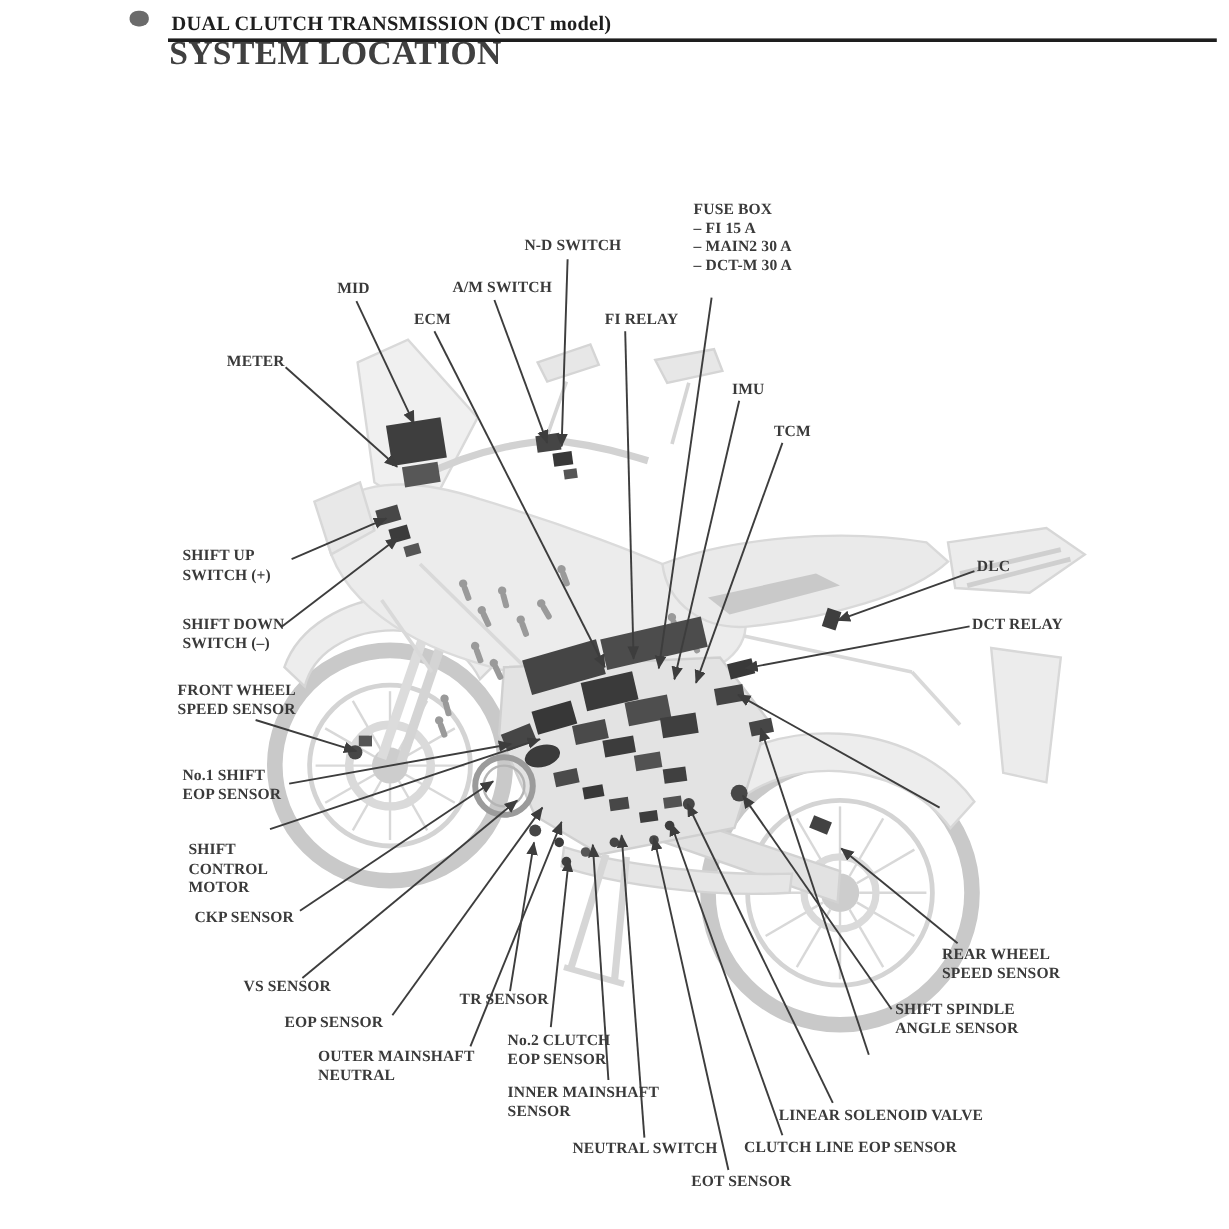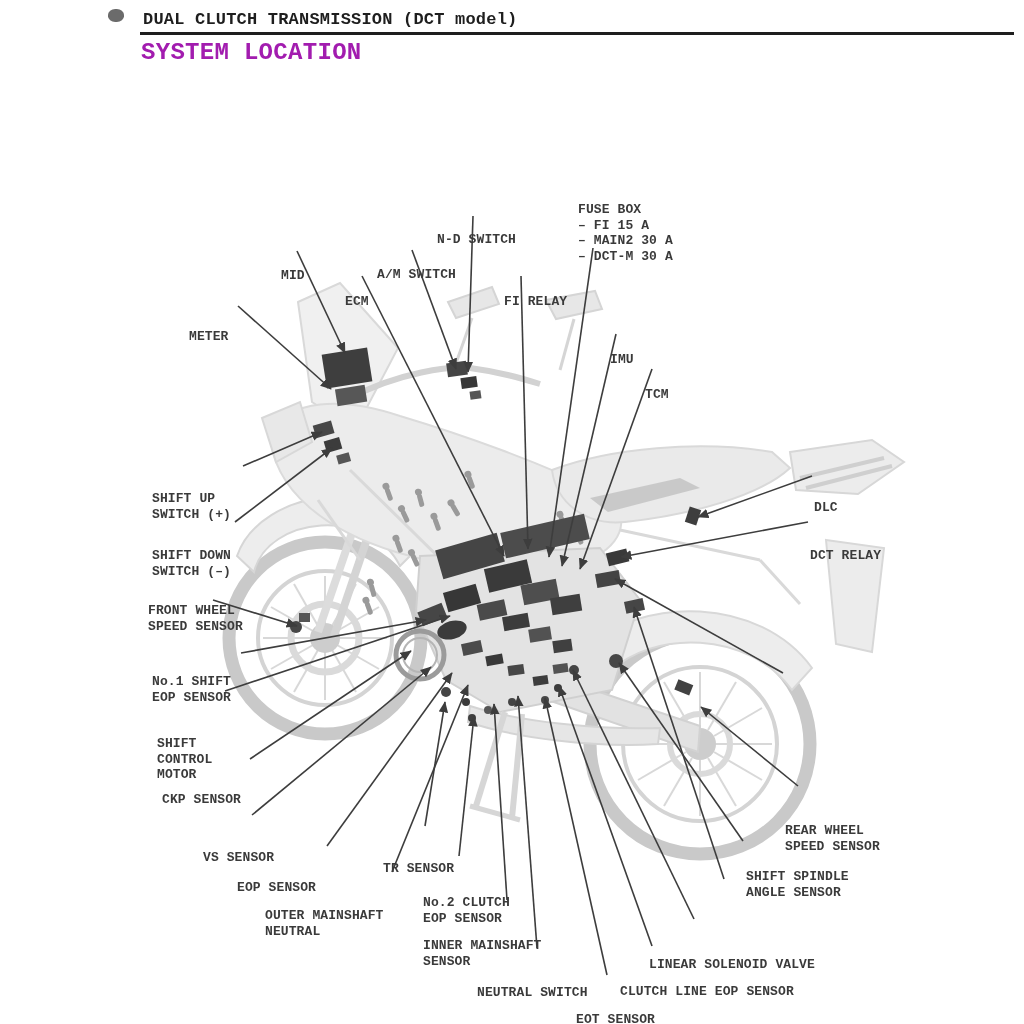--- a/index.html
+++ b/index.html
@@ -1,36 +1,36 @@
 <!DOCTYPE html>
 <html><head>
 <meta charset="utf-8">
 <style>
   html,body{margin:0;padding:0;background:#ffffff;}
   .page{
     position:relative;width:1024px;height:1024px;background:#ffffff;
-    font-family:Liberation Mono, monospace;overflow:hidden;
+    font-family:Liberation Serif, serif;overflow:hidden;
   }
   .hdr{
     position:absolute;left:143px;top:10px;
     font-size:17px;font-weight:bold;color:#1e1e1e;letter-spacing:.2px;white-space:nowrap;
   }
   .rule{position:absolute;left:140px;top:32px;width:874px;height:3px;background:#1e1e1e;}
   .title{
-    position:absolute;left:141px;top:39px;
-    font-size:24px;font-weight:bold;color:#a21caf;letter-spacing:.3px;white-space:nowrap;
+    position:absolute;left:141px;top:29px;
+    font-size:28px;font-weight:bold;color:#404040;letter-spacing:.3px;white-space:nowrap;
   }
   .artifact{
     position:absolute;left:108px;top:9px;width:16px;height:13px;
     background:#6b6b6b;border-radius:45%;
   }
   svg.diagram{position:absolute;left:0;top:0;}
   .lbl{
     position:absolute;font-size:13px;font-weight:bold;color:#3a3a3a;
-    line-height:15.5px;white-space:pre-line;letter-spacing:.1px;margin-top:36px;
+    line-height:15.5px;white-space:pre-line;letter-spacing:.1px;
   }
 </style>
 </head>
 <body>
 
 <div class="page">
 
   <div class="artifact"></div>
   <div class="hdr">DUAL CLUTCH TRANSMISSION (DCT model)</div>
   <div class="rule"></div>

